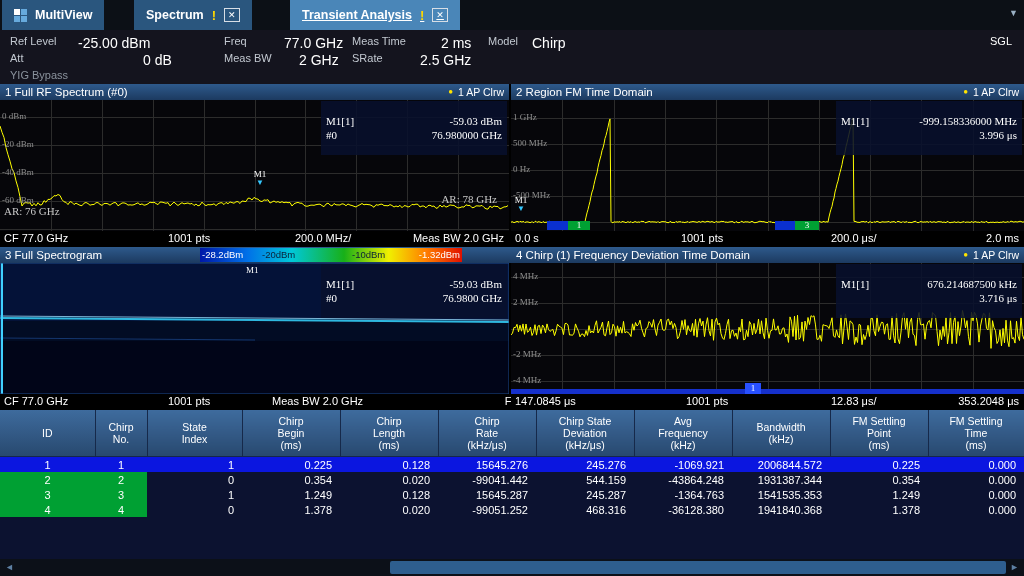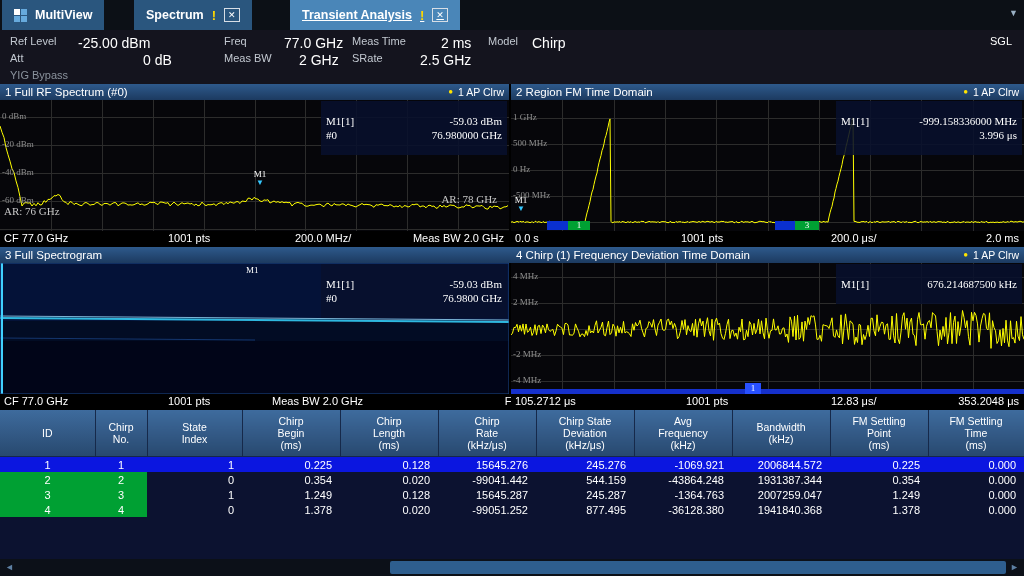--- a/index.html
+++ b/index.html
@@ -225,20 +225,26 @@
     <span style="left:4px">0.0 s</span>
     <span style="left:170px">1001 pts</span>
     <span style="left:320px">200.0 μs/</span>
     <span style="right:5px">2.0 ms</span>
   </div>
 </div>
 
 <div class="panel" style="left:0;top:247px;width:560px">
   <div class="phead">
     <span>3 Full Spectrogram</span>
+    <div class="scalebar">
+      <span class="sc-w" style="left:2px">-28.2dBm</span>
+      <span class="sc-d" style="left:62px">-20dBm</span>
+      <span class="sc-d" style="left:152px">-10dBm</span>
+      <span class="sc-w" style="right:2px">-1.32dBm</span>
+    </div>
   </div>
   <div class="plot" style="width:509px;height:131px;background:#010518">
     <svg width="509" height="131">
       <rect x="0" y="0" width="509" height="58" fill="#041238"></rect>
       <rect x="0" y="58" width="509" height="20" fill="#020c24"></rect>
       <line x1="0" y1="55" x2="509" y2="59" stroke="#2fb9e0" stroke-width="2"></line>
       <line x1="0" y1="53" x2="509" y2="57" stroke="#9adfff" stroke-width="0.8"></line>
       <line x1="0" y1="75" x2="255" y2="77" stroke="#14366e" stroke-width="1.2"></line>
       <line x1="2" y1="0" x2="2" y2="131" stroke="#40d0ff" stroke-width="2"></line>
       <rect x="0" y="0" width="509" height="131" fill="none" stroke="#1c4a8a" stroke-width="1"></rect>
@@ -293,24 +299,27 @@
     <span class="ylab" style="top:34px">2 MHz</span>
     <span class="ylab" style="top:86px">-2 MHz</span>
     <span class="ylab" style="top:112px">-4 MHz</span>
     <div class="p4bar"></div>
     <div class="p4box" style="left:234px">1</div>
     <div class="readout">
       <div class="rrow">
           <span>M1[1]</span>
           <span>676.214687500 kHz</span>
         </div>
+      <div class="rrow end">
+          <span>3.716 μs</span>
+        </div>
     </div>
   </div>
   <div class="pfoot">
-    <span style="left:4px">105.2712 μs</span>
+    <span style="left:4px">147.0845 μs</span>
     <span style="left:175px">1001 pts</span>
     <span style="left:320px">12.83 μs/</span>
     <span style="right:5px">353.2048 μs</span>
   </div>
 </div>
 
 <div class="results">
   <table>
     <colgroup>
       <col style="width:95px">
@@ -386,32 +395,32 @@
         </tr>
         <tr>
           <td class="c green">3</td>
           <td class="c green">3</td>
           <td class="r">1</td>
           <td class="r">1.249</td>
           <td class="r">0.128</td>
           <td class="r">15645.287</td>
           <td class="r">245.287</td>
           <td class="r">-1364.763</td>
-          <td class="r">2007259.047</td>
+          <td class="r">1541535.353</td>
           <td class="r">1.249</td>
           <td class="r">0.000</td>
         </tr>
         <tr>
           <td class="c green">4</td>
           <td class="c green">4</td>
           <td class="r">0</td>
           <td class="r">1.378</td>
           <td class="r">0.020</td>
           <td class="r">-99051.252</td>
-          <td class="r">877.495</td>
+          <td class="r">468.316</td>
           <td class="r">-36128.380</td>
           <td class="r">1941840.368</td>
           <td class="r">1.378</td>
           <td class="r">0.000</td>
         </tr>
       </tbody>
   </table>
 </div>
 
 <div class="hscroll">

